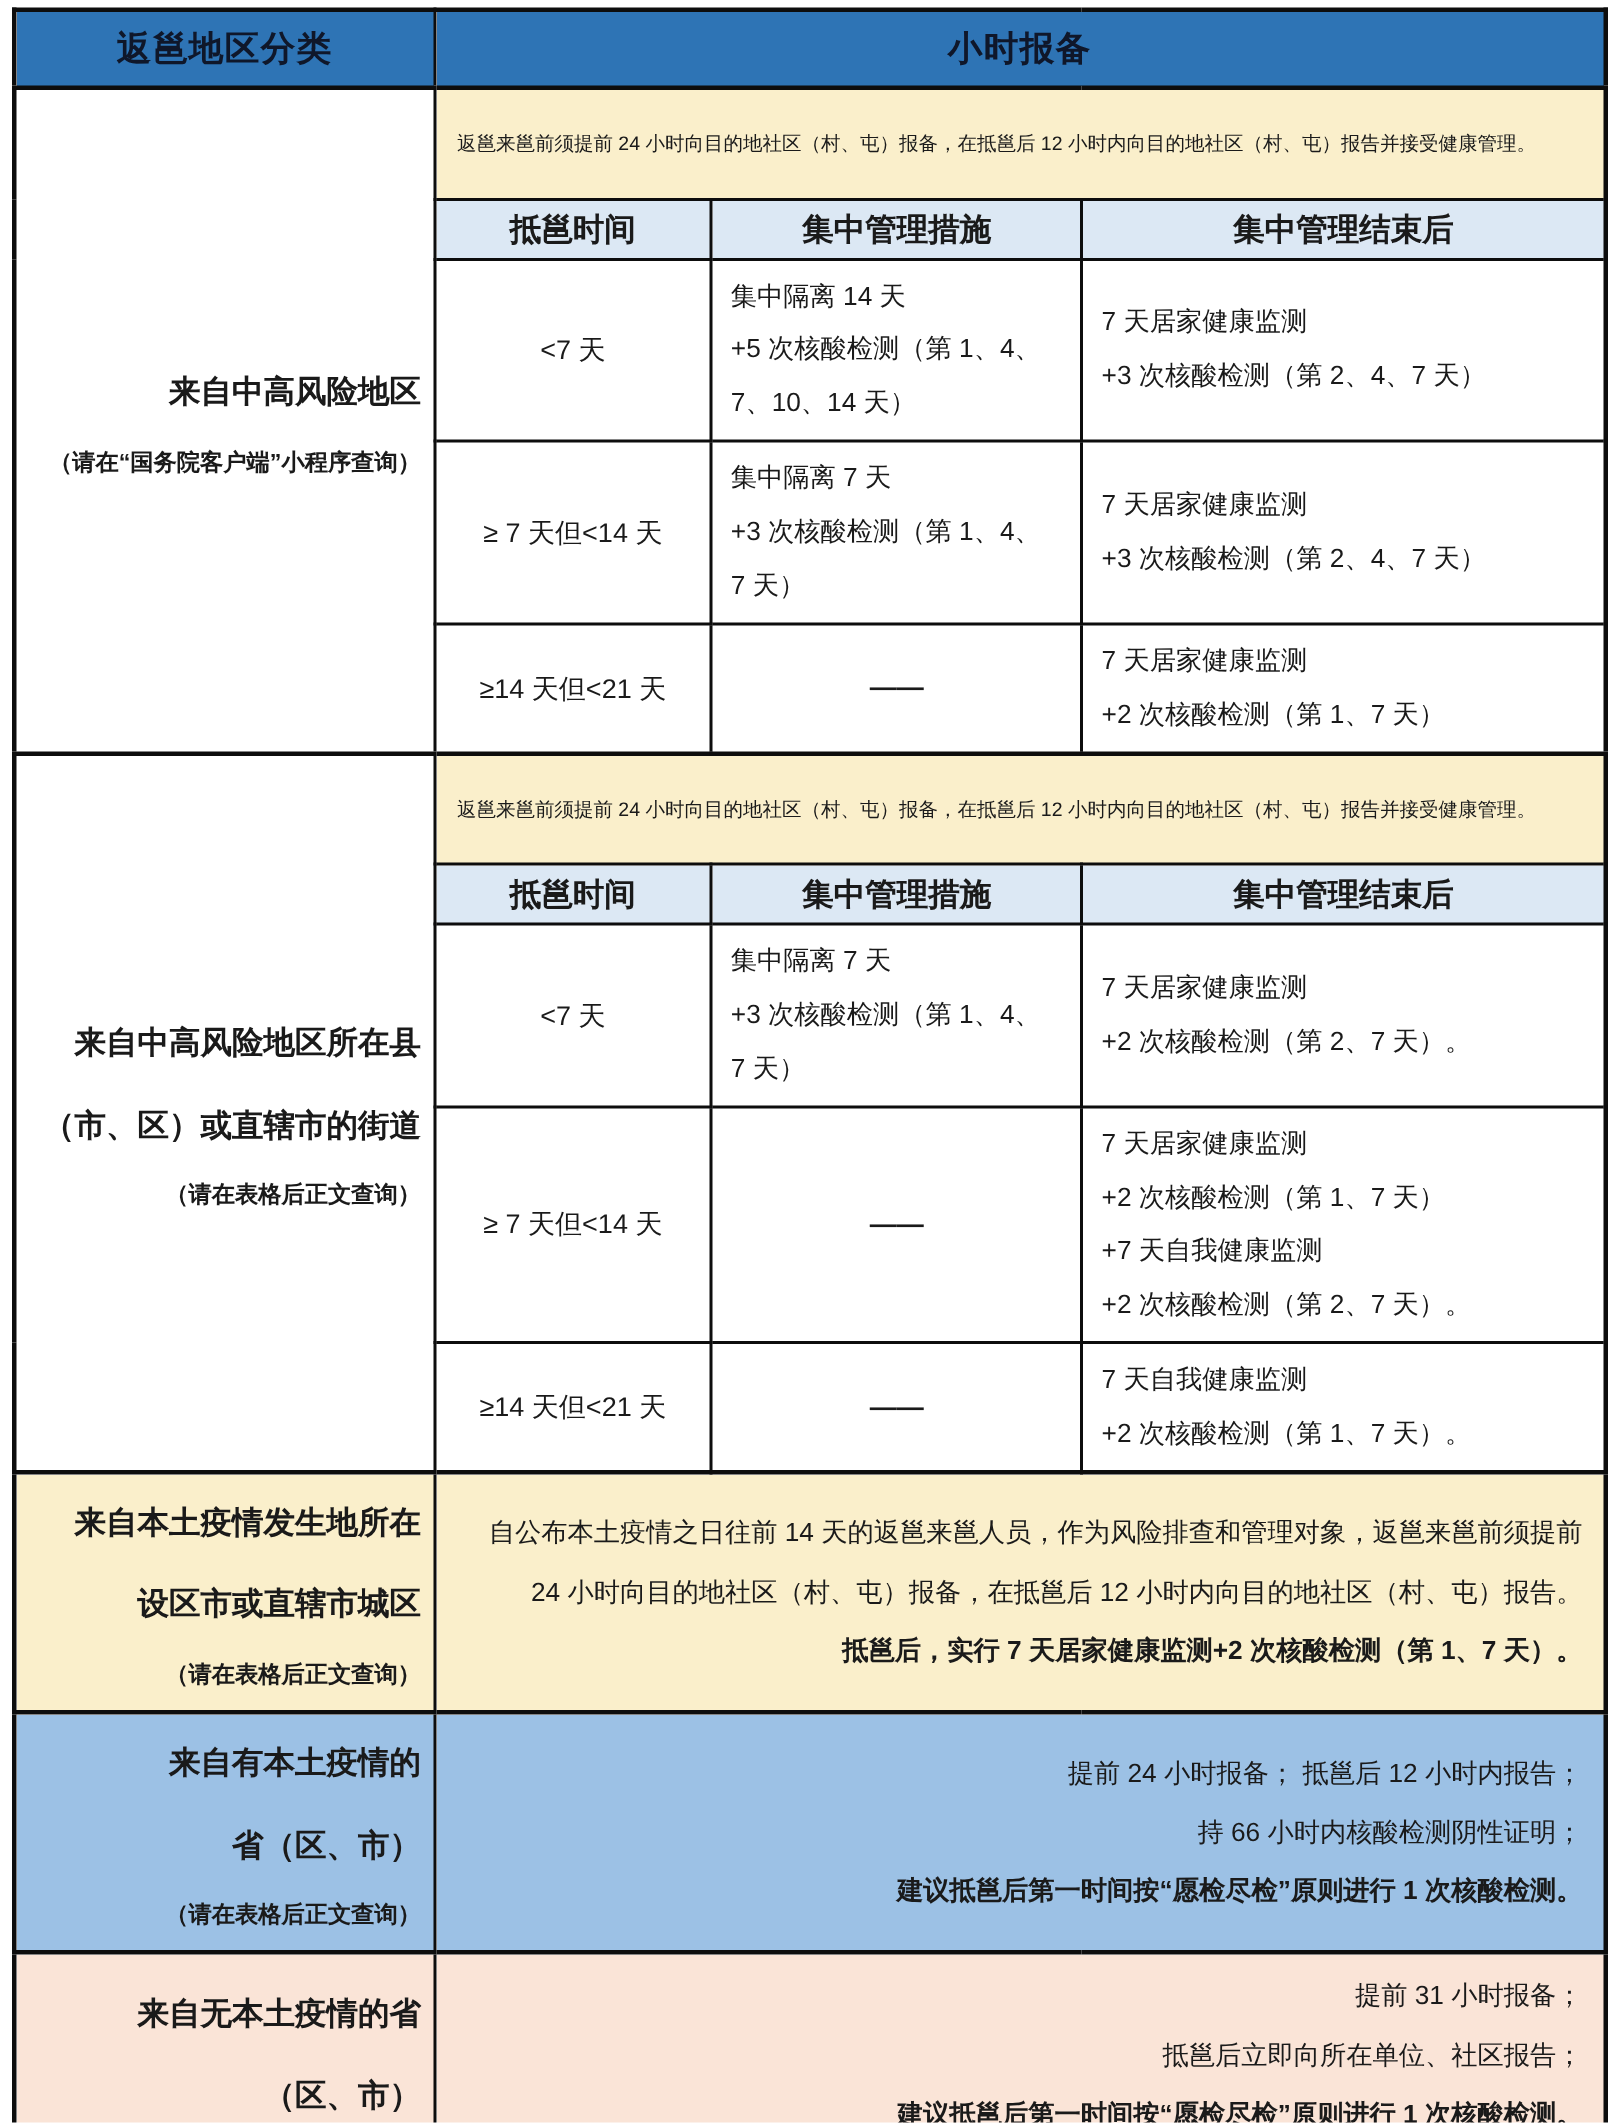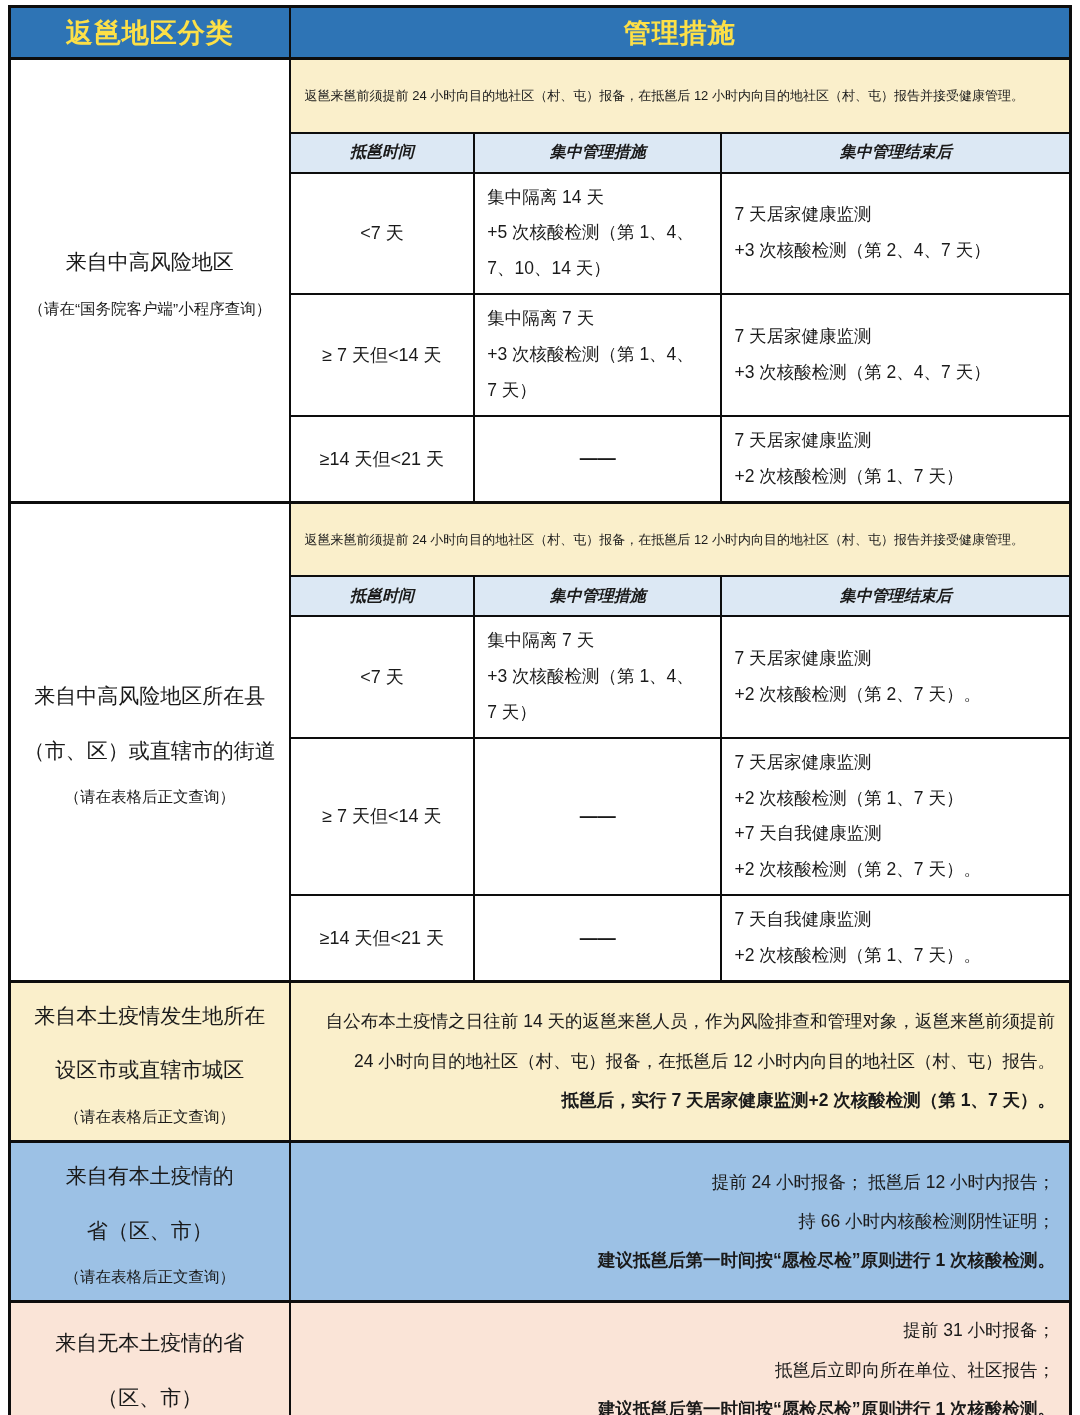--- a/index.html
+++ b/index.html
@@ -28,47 +28,46 @@
   table.main td,
   table.main th{
     border:2px solid var(--border_color);
   }
   table.main{border-width:3px;}
   tr.section-start td{border-top-width:3px;}
   th,td{vertical-align:middle;overflow:hidden;}
 
   .head-row th{
     background:var(--header_blue);
-    color:#fde047;
-    font-size:27px;
+    color:#0f172a;
+    font-size:23px;
     font-weight:bold;
     text-align:center;
     height:52px;
     letter-spacing:1px;
   }
   .notice-cell{
     background:var(--notice_yellow);
     text-align:left;
     font-size:13px;
     line-height:1.95;
     padding:6px 14px;
     height:74px;
   }
   .sub-row td{
     background:var(--subheader_blue);
     font-weight:bold;
-    font-size:16px;
+    font-size:21px;
     text-align:center;
     height:40px;
-    font-style:italic;
   }
   .cat-cell{
     background:#ffffff;
-    text-align:center;
-    font-weight:normal;
+    text-align:right;
+    font-weight:bold;
     padding:6px 8px;
   }
   .cat-main{font-size:21px;line-height:2.6;white-space:pre-line;}
   .cat-note{font-size:15.5px;line-height:2.2;margin-top:2px;}
   .time-cell{
     text-align:center;
     font-size:18px;
     padding:0 6px;
   }
   .body-cell{
@@ -107,21 +106,21 @@
   <colgroup>
     <col style="width:26.4%">
     <col style="width:17.4%">
     <col style="width:23.3%">
     <col style="width:32.9%">
   </colgroup>
 
   <tbody>
       <tr class="head-row">
     <th>返邕地区分类</th>
-    <th colspan="3">管理措施</th>
+    <th colspan="3">小时报备</th>
   </tr>
 
   <tr class="section-start">
     <td class="cat-cell" rowspan="5">
       <div class="cat-main">来自中高风险地区</div>
       <div class="cat-note">（请在“国务院客户端”小程序查询）</div>
     </td>
     <td class="notice-cell" colspan="3">返邕来邕前须提前 24 小时向目的地社区（村、屯）报备，在抵邕后 12 小时内向目的地社区（村、屯）报告并接受健康管理。</td>
   </tr>
   <tr class="sub-row">

